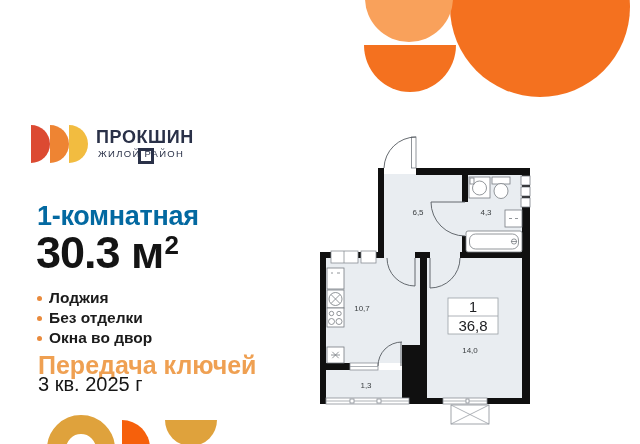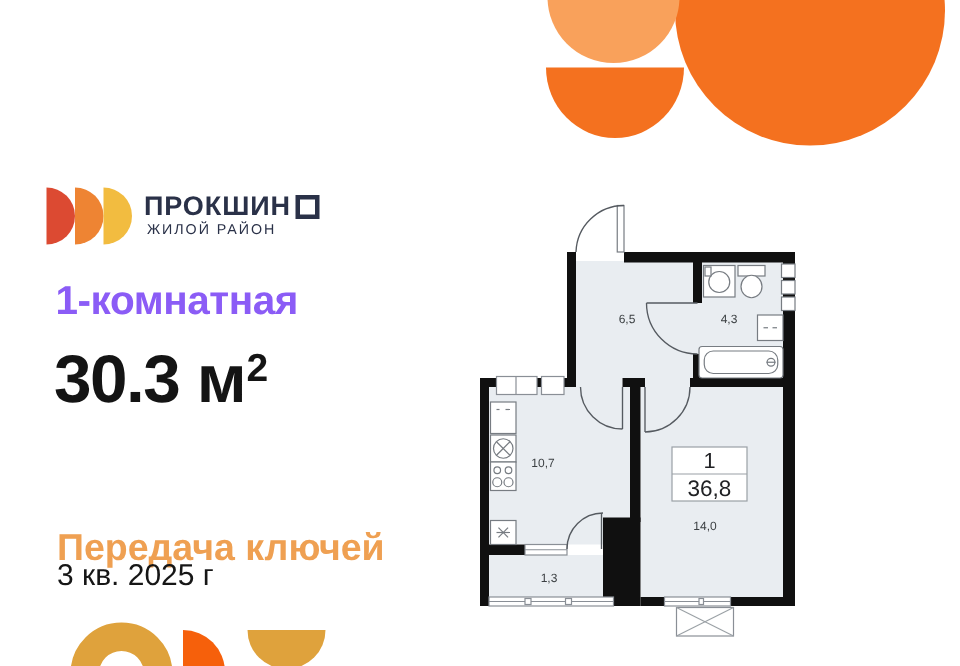--- a/index.html
+++ b/index.html
@@ -17,27 +17,27 @@
   .half-gold{left:165px;top:420px;width:52px;height:26px;border-radius:0 0 26px 26px / 0 0 26px 26px;background:#DFA23C;}
 
   
   .logo-marks{position:absolute;left:31px;top:125px;width:60px;height:38px;}
   .dmark{position:absolute;top:0;width:19px;height:38px;
          border-radius:0 19px 19px 0 / 0 19px 19px 0;}
   .d1{left:0;background:#DC4A32;}
   .d2{left:19px;background:#EE8433;}
   .d3{left:38px;background:#F2BC40;}
   .wordmark{position:absolute;left:96px;top:127px;display:flex;align-items:center;
-            color:#2A3148;font-weight:700;font-size:18px;letter-spacing:0.6px;}
+            color:#2A3148;font-weight:700;font-size:18px;letter-spacing:0.6px;flex-direction:column;}
   .logo-square{display:inline-block;width:10px;height:10px;border:3.2px solid #2A3148;margin-left:3px;}
   .logo-sub{position:absolute;left:98px;top:148px;color:#2A3148;font-size:9.5px;
             font-weight:400;letter-spacing:1.3px;}
 
   
-  .title{position:absolute;left:37px;top:185px;font-size:27px;font-weight:700;color:#8b5cf6;letter-spacing:-0.3px;}
+  .title{position:absolute;left:37px;top:201px;font-size:27px;font-weight:700;color:#0369a1;letter-spacing:-0.3px;}
   .area{position:absolute;left:36px;top:227px;font-size:45px;font-weight:800;color:#141414;letter-spacing:-1px;}
   .area sup{font-size:26px;font-weight:800;position:relative;top:2px;left:1px;}
   .features{position:absolute;left:37px;top:288px;}
   .feature{display:flex;align-items:center;height:20px;font-size:15.5px;font-weight:600;color:#1B1B1B;}
   .bullet{width:5px;height:5px;border-radius:50%;background:#E98A3C;margin-right:7px;flex:0 0 auto;}
   .handover{position:absolute;left:38px;top:351px;font-size:25px;font-weight:700;color:#EFA052;}
   .date{position:absolute;left:38px;top:373px;font-size:20px;font-weight:400;color:#161616;}
 
   
   .plan{position:absolute;left:0;top:0;}
@@ -69,20 +69,34 @@
   </div>
   <div class="wordmark">
     <span>ПРОКШИН</span>
     <span class="logo-square"></span>
   </div>
   <div class="logo-sub">ЖИЛОЙ РАЙОН</div>
 
   <div class="title">1-комнатная</div>
   <div class="area"><span>30.3 м</span><sup>2</sup></div>
 
+  <div class="features">
+    <div class="feature">
+      <span class="bullet"></span>
+      <span>Лоджия</span>
+    </div>
+    <div class="feature">
+      <span class="bullet"></span>
+      <span>Без отделки</span>
+    </div>
+    <div class="feature">
+      <span class="bullet"></span>
+      <span>Окна во двор</span>
+    </div>
+  </div>
 
   <div class="handover">Передача ключей</div>
   <div class="date">3 кв. 2025 г</div>
 
   <svg class="plan" width="640" height="444" viewBox="0 0 640 444">
 
     <rect class="room" x="384" y="174" width="78" height="78"></rect>
     <rect class="room" x="468" y="174" width="54" height="78"></rect>
     <rect class="room" x="326" y="258" width="94" height="105"></rect>
     <rect class="room" x="427" y="258" width="95" height="140"></rect>

